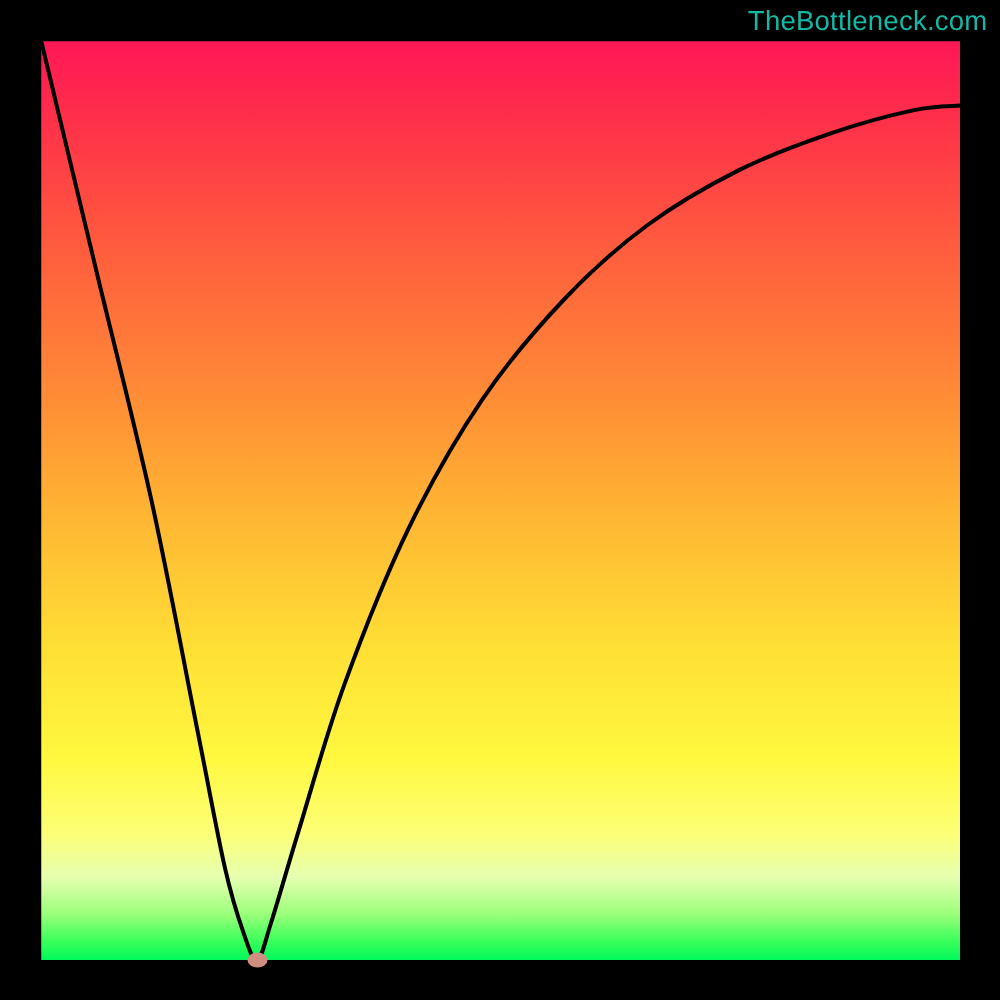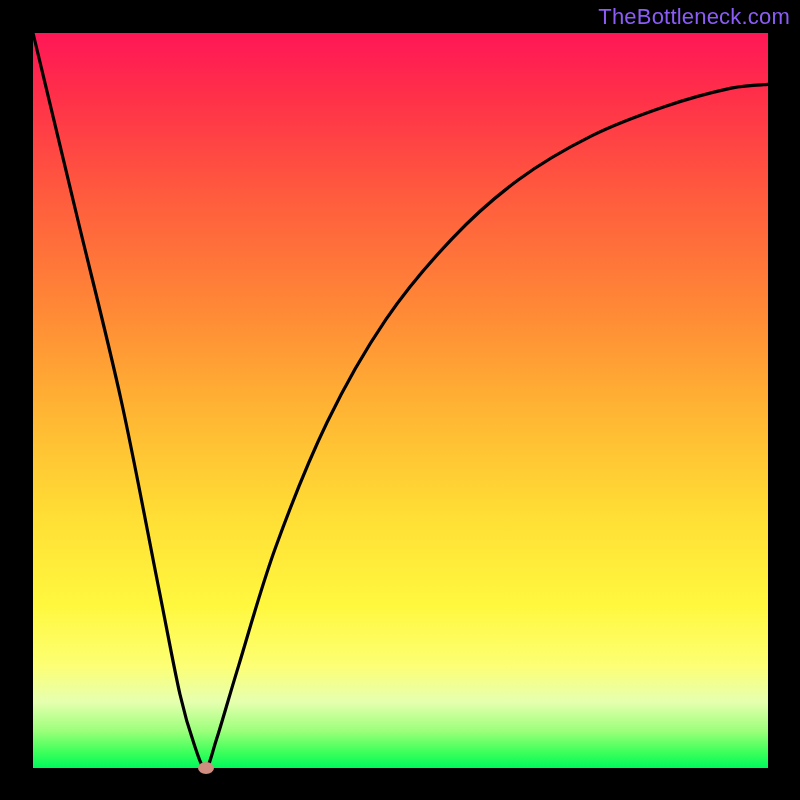--- a/index.html
+++ b/index.html
@@ -37,21 +37,21 @@
       #e6ffb0 91%,
       #9bff7a 95%,
       #39ff5a 98%,
       #00f95c 100%
     );
   }
   .watermark {
     position: absolute;
     top: 4px;
     right: 10px;
-    color: #8b5cf6;
+    color: #14b8a6;
     font-size: 22px;
     font-weight: 500;
     letter-spacing: 0.2px;
     user-select: none;
   }
   svg.curve {
     position: absolute;
     left: 0;
     top: 0;
     width: 735px;

